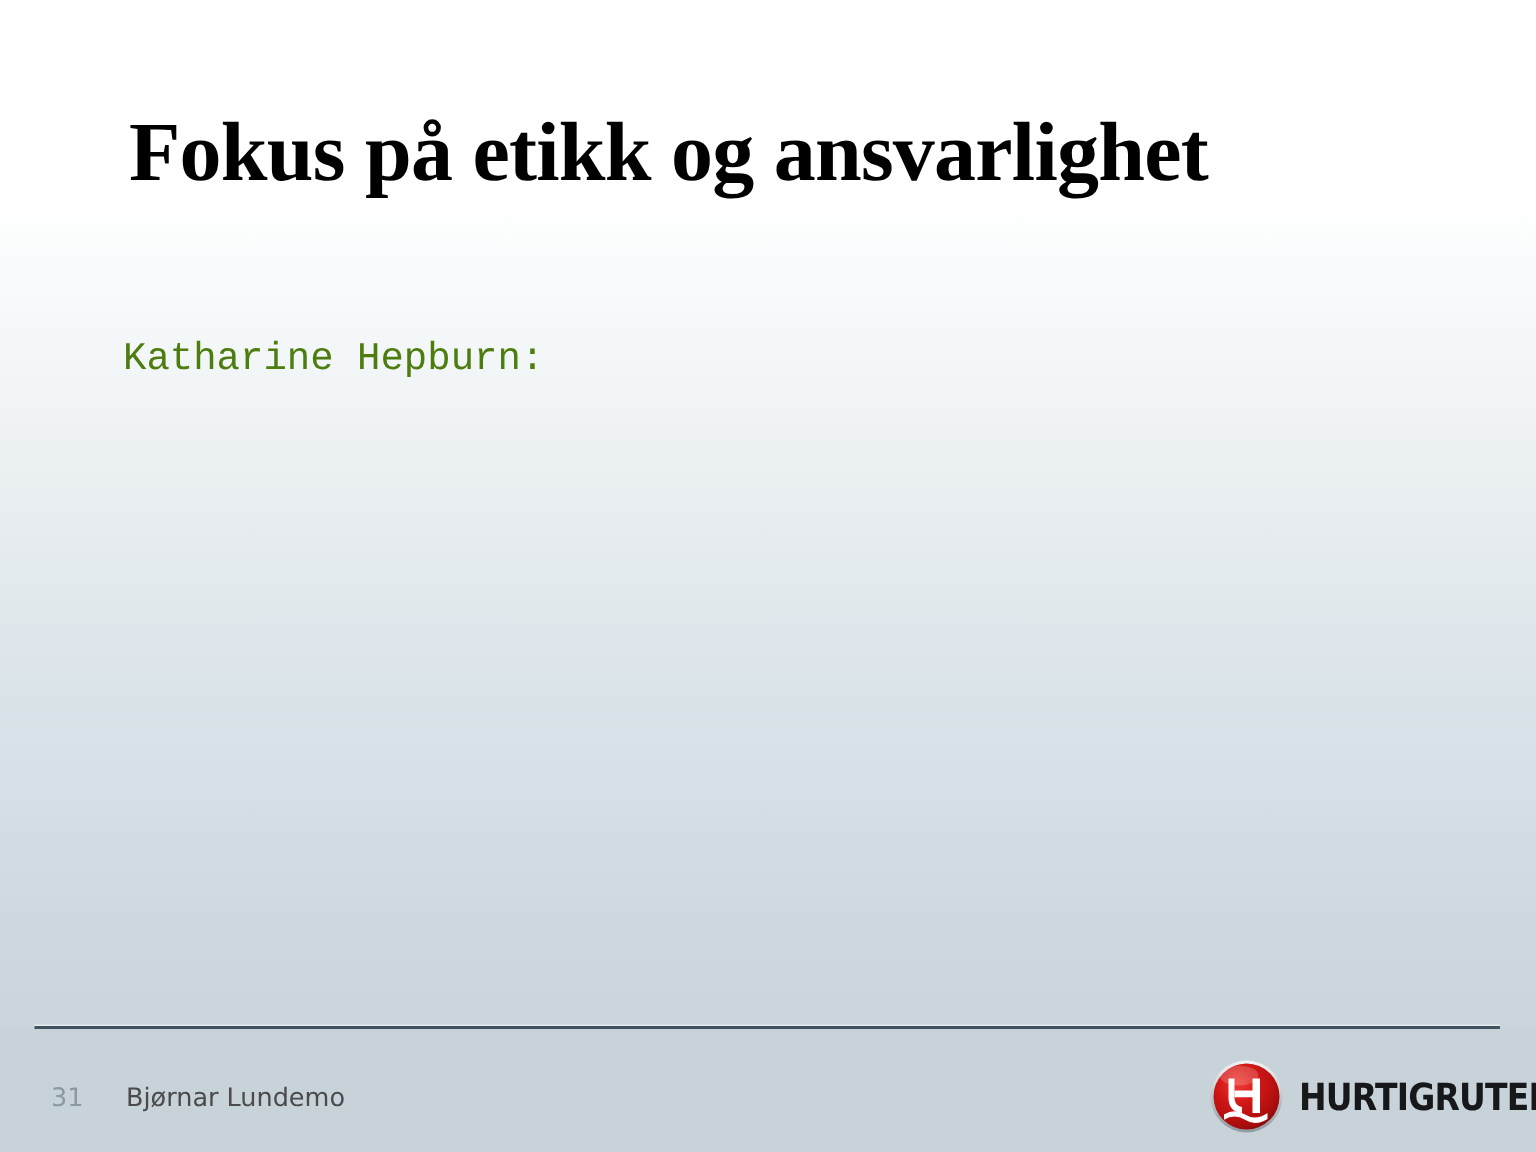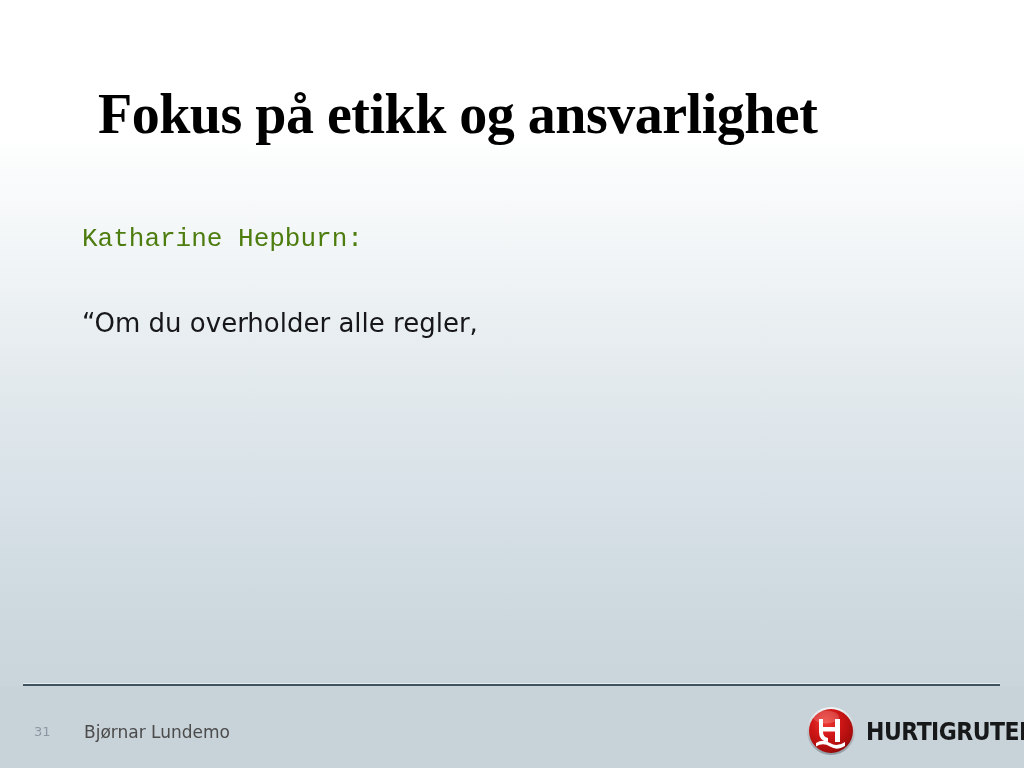--- a/index.html
+++ b/index.html
@@ -50,21 +50,21 @@
                 #c9d3da 92%,
                 #c8d2d9 100%);
   }
 
   
   .slide-title {
     position: absolute;
     left: 86px;
     top: 72px;
     width: 860px;
-    margin: 12px;
+    margin: 0;
     font-family: "Liberation Serif", "DejaVu Serif", serif;
     font-weight: bold;
     font-size: 56px;
     line-height: 60px;
     letter-spacing: -0.5px;
     color: #000000;
     white-space: nowrap;
   }
 
   
@@ -111,21 +111,21 @@
     top: 686px;
     width: 1024px;
     height: 82px;
     background: #c8d2d9;
   }
   .slide-number {
     position: absolute;
     left: 34px;
     top: 722px;
     font-family: "DejaVu Sans", sans-serif;
-    font-size: 13px;
+    font-size: 17px;
     line-height: 20px;
     color: #8a99a3;
   }
   .presenter {
     position: absolute;
     left: 84px;
     top: 722px;
     font-family: "DejaVu Sans", sans-serif;
     font-size: 17px;
     line-height: 20px;
@@ -167,21 +167,20 @@
 <div class="slide">
 
   <div class="title-band"></div>
   <div class="body-gradient"></div>
 
   <h1 class="slide-title">Fokus på etikk og ansvarlighet</h1>
 
   <div class="content">
     <p class="attribution">Katharine Hepburn:</p>
     <p class="quote">
-      <span class="quote-line">“Om du overholder alle regler,</span>
     </p>
   </div>
 
   <div class="footer-bar"></div>
   <div class="footer-rule"></div>
 
   <div class="slide-number">31</div>
 
   <div class="presenter">Bjørnar Lundemo</div>
 

